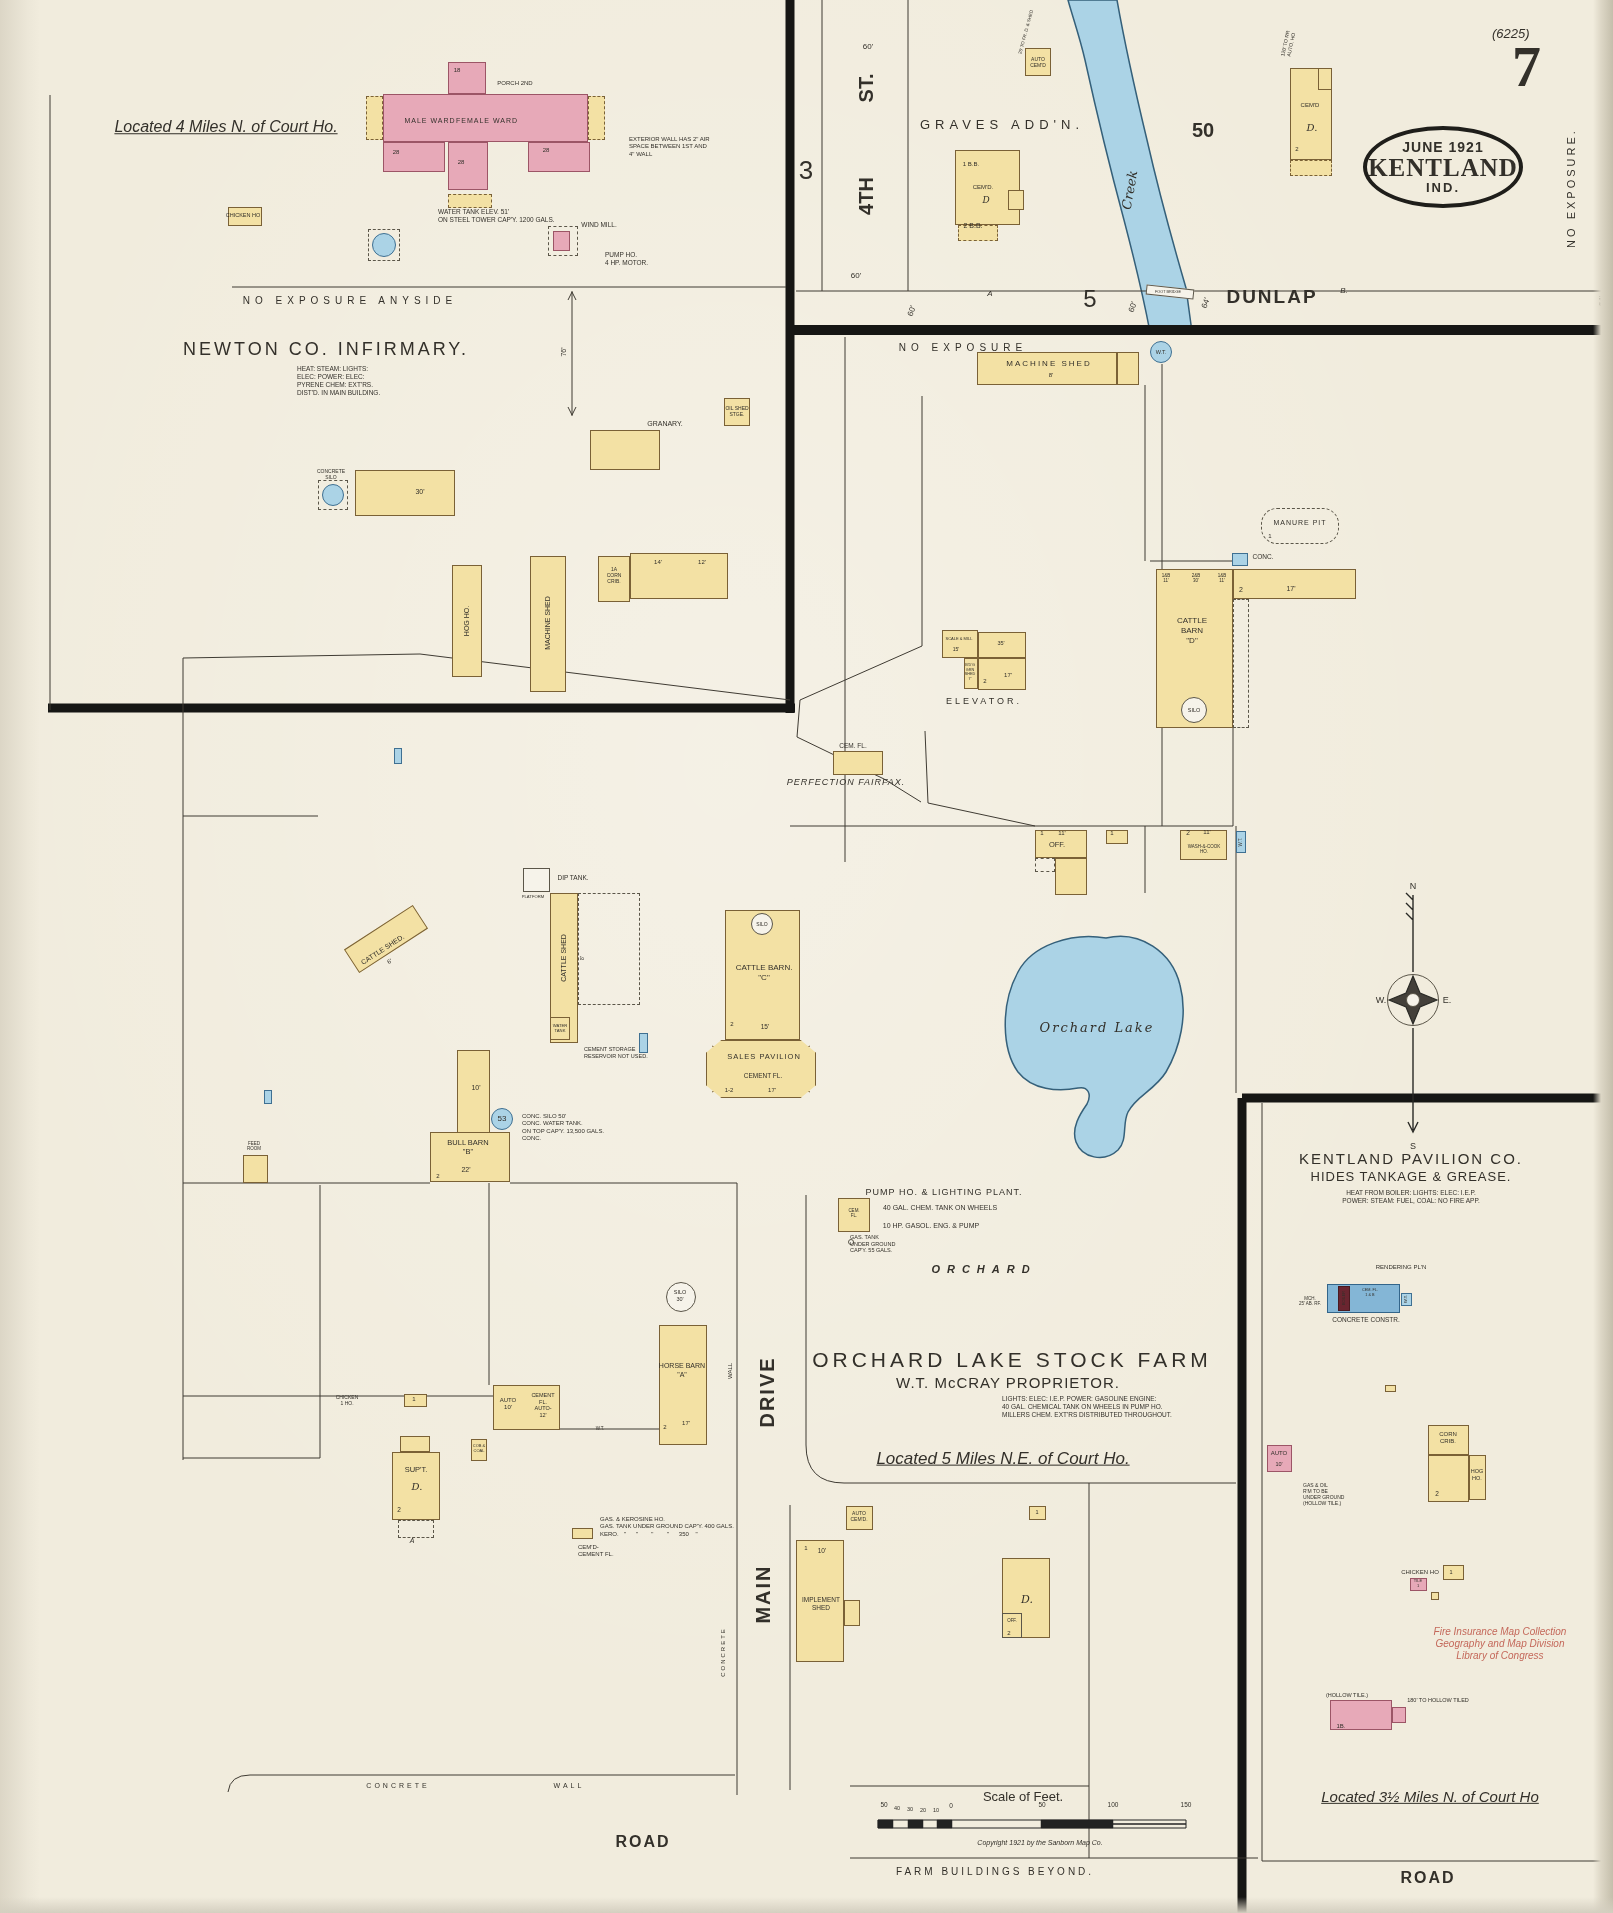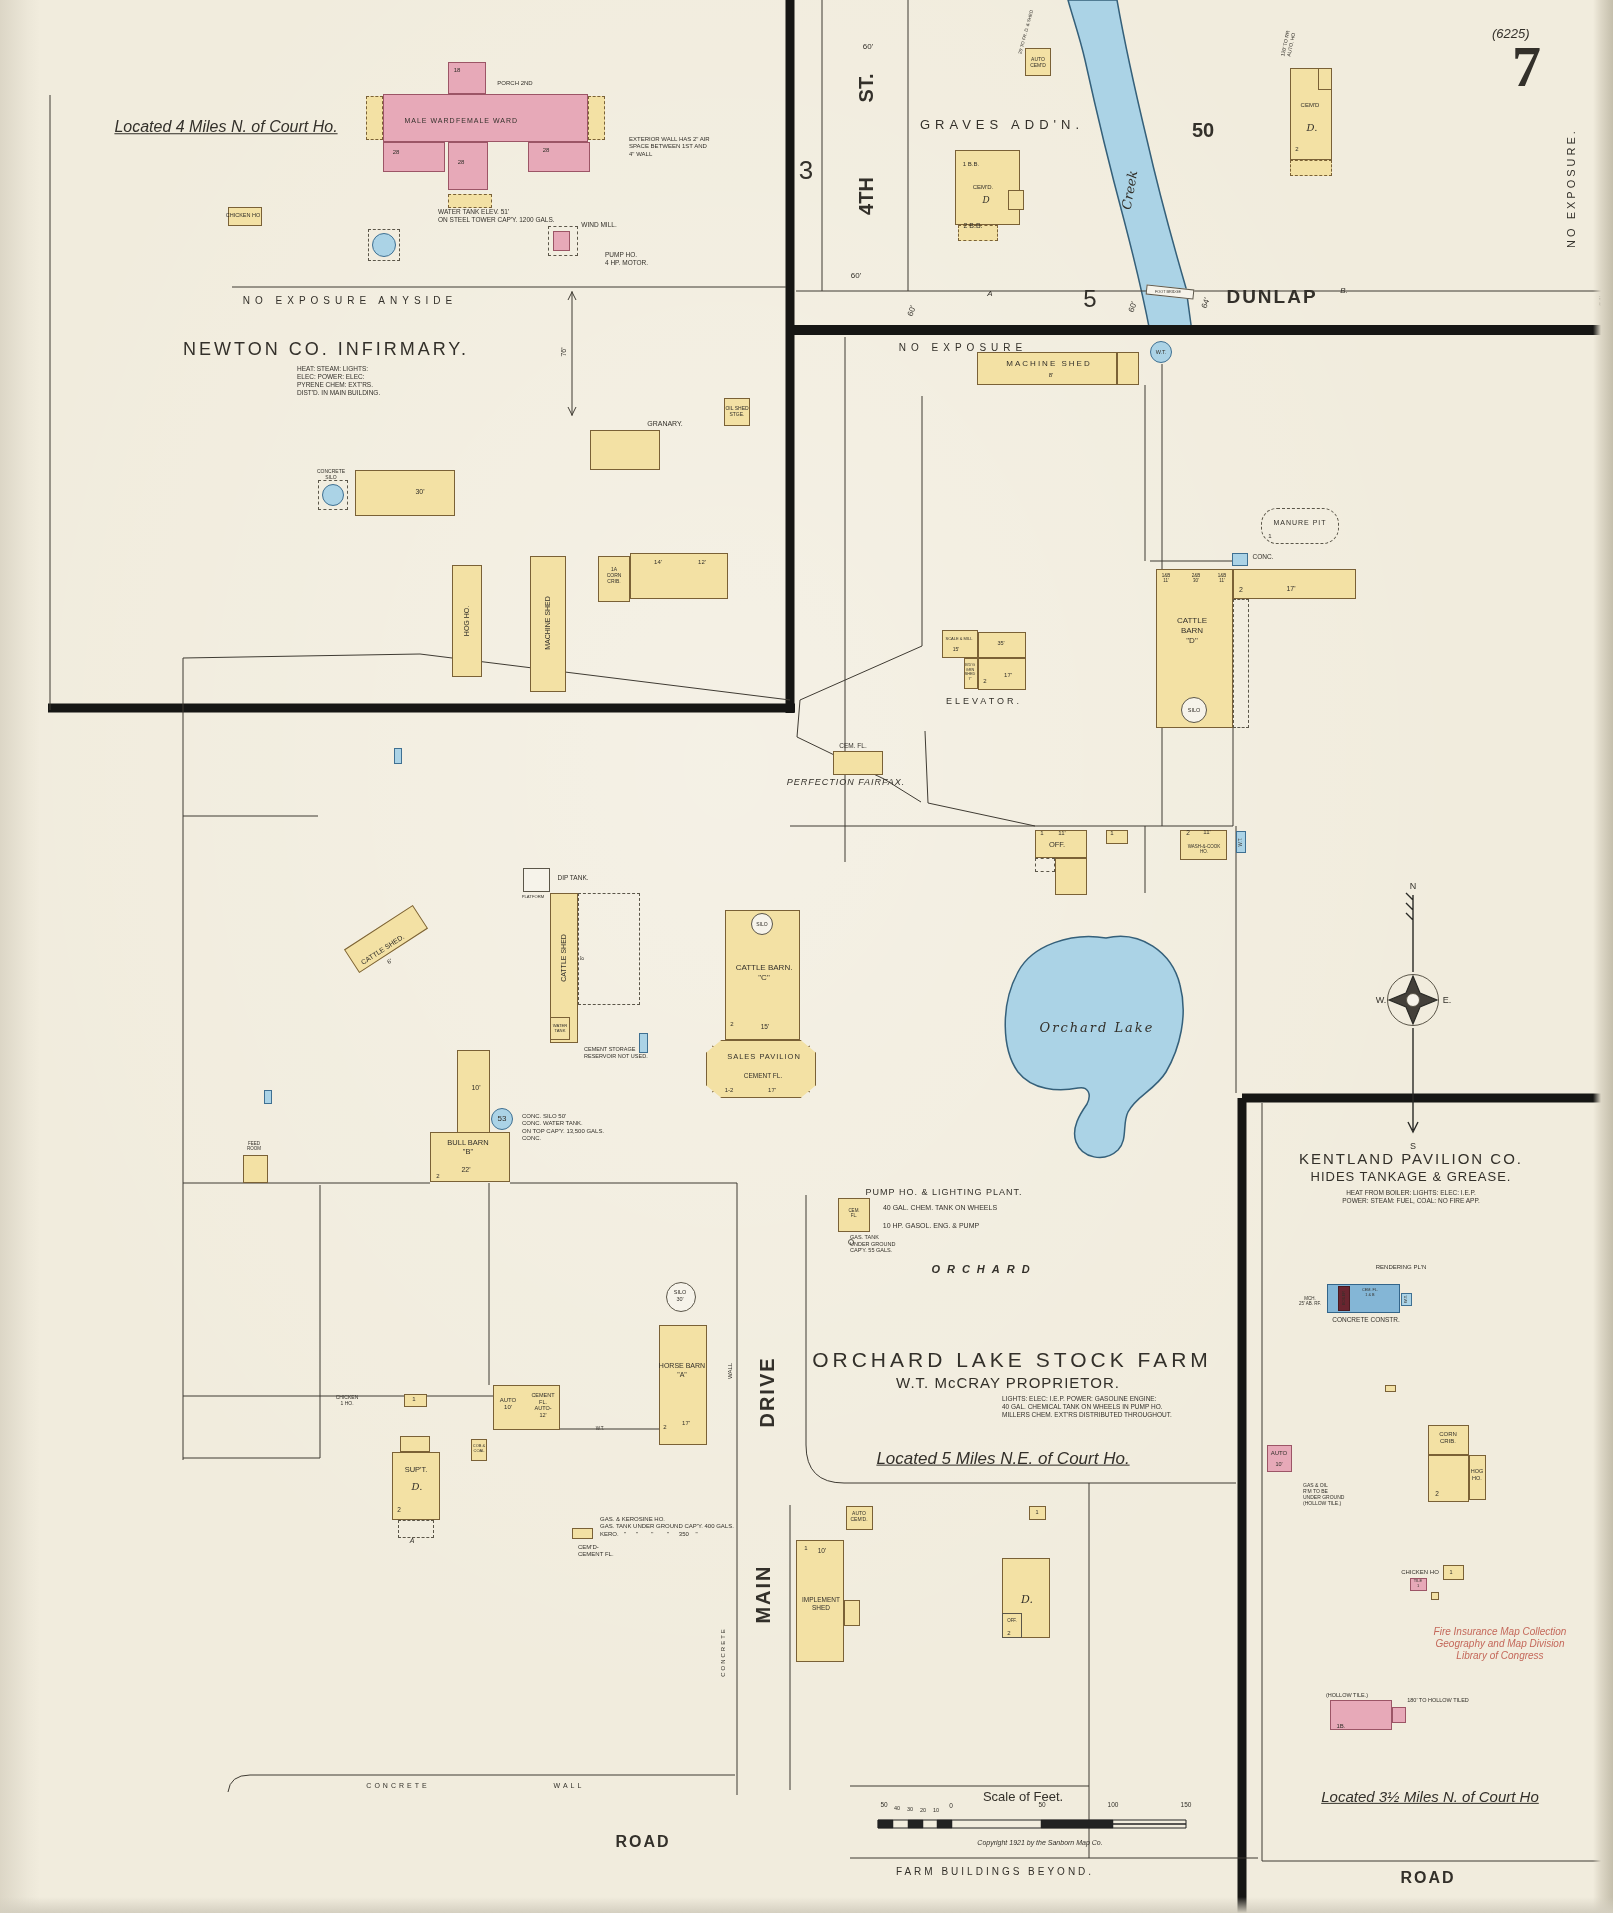--- a/index.html
+++ b/index.html
@@ -438,17 +438,22 @@
       <div class="lbl" style="left: 1430px; top: 1797px; font-size: 15px; transform: translate(-50%, -50%) rotate(0deg); font-style: italic; text-decoration: underline;">Located 3½ Miles N. of Court Ho</div>
       <div class="lbl" style="left: 1428px; top: 1878px; font-size: 16px; transform: translate(-50%, -50%) rotate(0deg); letter-spacing: 2px; font-weight: bold;">ROAD</div>
       <div class="lbl" style="left: 1413px; top: 1146px; font-size: 9px; transform: translate(-50%, -50%) rotate(0deg);">S</div>
       <div class="lbl" style="left: 1381px; top: 1000px; font-size: 9px; transform: translate(-50%, -50%) rotate(0deg);">W.</div>
       <div class="lbl" style="left: 1447px; top: 1000px; font-size: 9px; transform: translate(-50%, -50%) rotate(0deg);">E.</div>
       <div class="lbl" style="left: 1413px; top: 886px; font-size: 9px; transform: translate(-50%, -50%) rotate(0deg);">N</div>
     </div>
 
   <div class="paren-no">(6225)</div>
   <div class="sheet-no">7</div>
+  <div class="stamp-oval">
+    <span class="l1">JUNE 1921</span>
+    <span class="l2">KENTLAND</span>
+    <span class="l3">IND.</span>
+  </div>
 
   <div class="edge left"></div>
   <div class="edge right"></div>
   <div class="edge bottom"></div>
 </div>
 
 </body></html>

